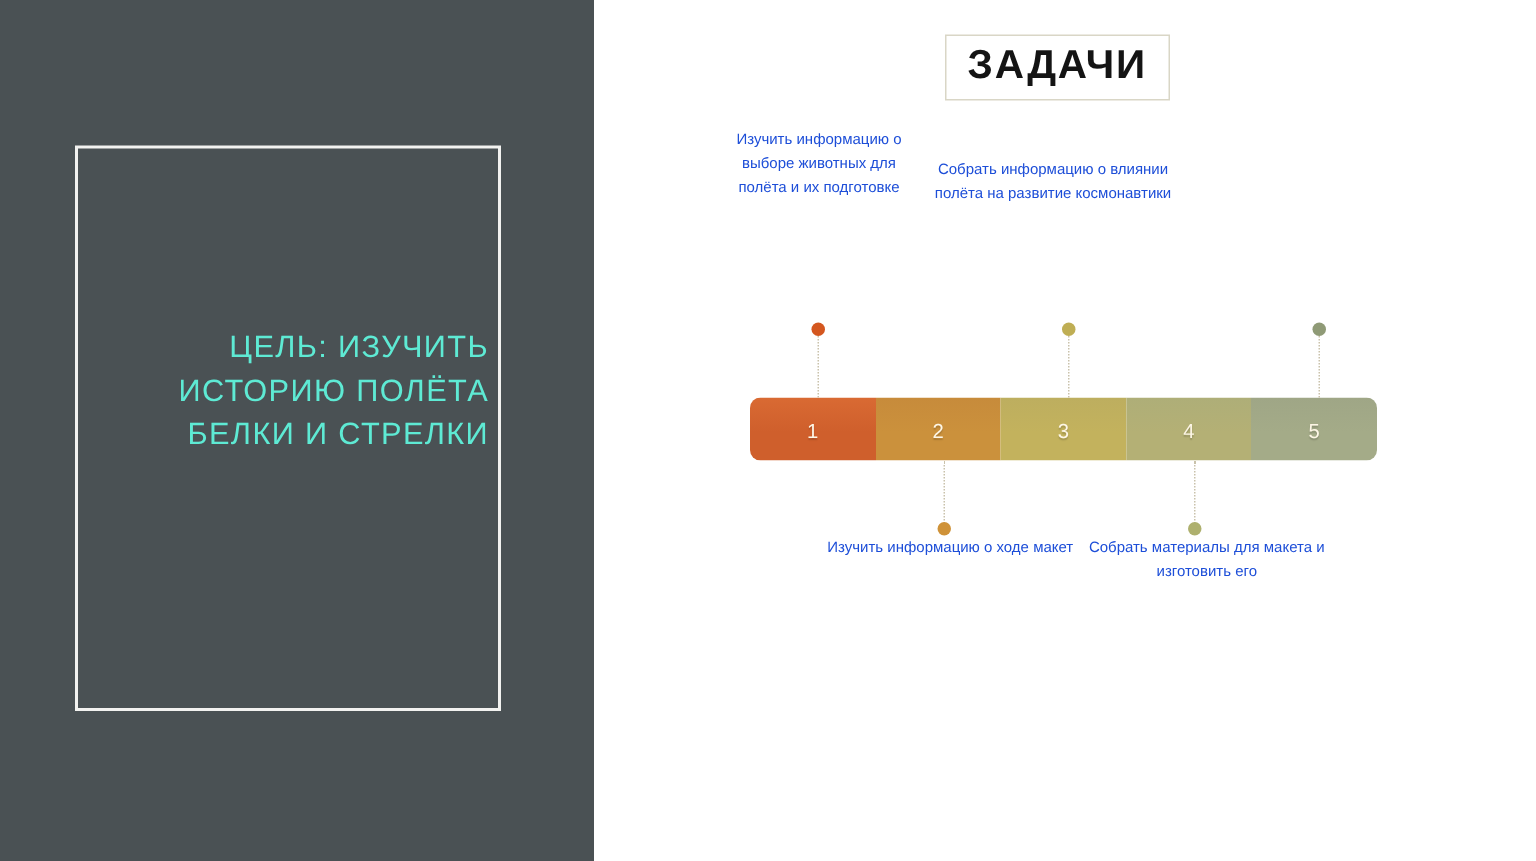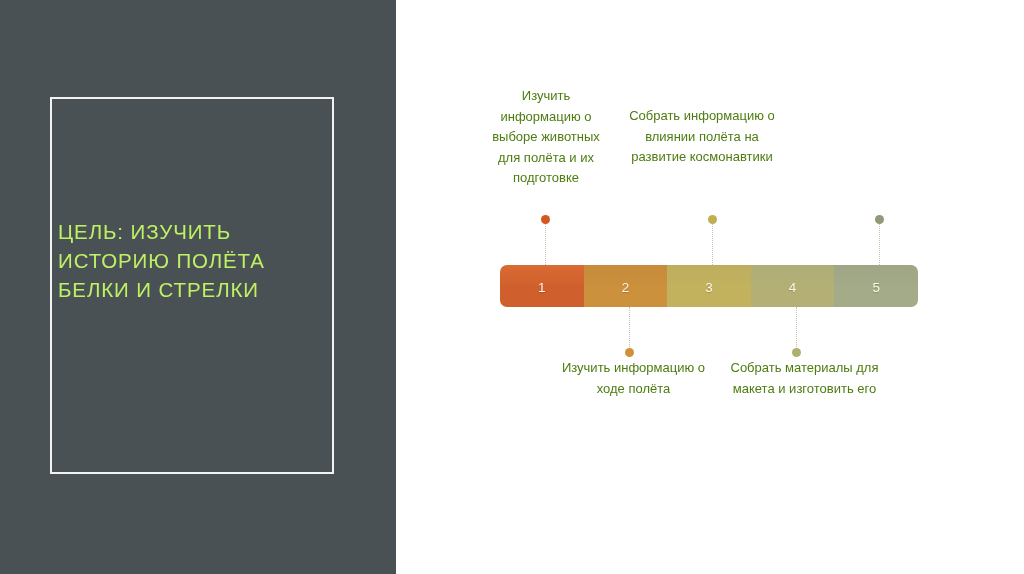--- a/index.html
+++ b/index.html
@@ -23,22 +23,22 @@
     border:2px solid #f2f2f0;
   }
   .left-text-wrap{
     position:absolute; left:52px; top:99px;
     width:280px; height:373px;
     display:flex; flex-direction:column;
     align-items:center; justify-content:center;
     padding:0 6px;
   }
   .goal-text, .hypothesis-text{
-    color:#bef264;
-    text-align:left;
+    color:#5eead4;
+    text-align:right;
     text-transform:uppercase;
     font-size:20.5px;
     line-height:1.42;
     letter-spacing:0.9px;
     font-weight:400;
     width:100%;
   }
   .goal-text{ margin-bottom:50px; }
 
   
@@ -110,23 +110,23 @@
   }
   .conn.up{ bottom:42px; }
   .conn.up .dot{ top:-4px; }
   .conn.down{ top:42px; }
   .conn.down .dot{ bottom:-4px; }
 
   
   .label{
     position:absolute;
     text-align:center;
-    font-size:13px;
+    font-size:10px;
     line-height:1.58;
-    color:#4d7c0f;
+    color:#1d4ed8;
     font-weight:400;
   }
 
   .lbl-1{ left:85px;  top:86px;  width:130px; }
   .lbl-3{ left:222px; top:106px; width:168px; }
   .lbl-5{ left:395px; top:126px; width:165px; }
   .lbl-2{ left:155px; top:358px; width:165px; }
   .lbl-4{ left:326px; top:358px; width:165px; }
 </style>
 </head>
@@ -134,24 +134,27 @@
 
 <div class="left-panel" style="background: rgb(74, 81, 84);">
   <div class="left-frame" style="border-color: rgb(242, 242, 240);"></div>
   <div class="left-text-wrap">
     <div class="goal-text">Цель: изучить историю полёта Белки и Стрелки</div>
   </div>
 </div>
 
 <div class="right-area">
 
+  <div class="title-box" style="border-color: rgb(217, 214, 198);">
+    <span style="color: rgb(20, 20, 20);">ЗАДАЧИ</span>
+  </div>
 
   <div class="label lbl-1">Изучить информацию о выборе животных для полёта и их подготовке</div>
   <div class="label lbl-3">Собрать информацию о влиянии полёта на развитие космонавтики</div>
-  <div class="label lbl-2">Изучить информацию о ходе полёта</div>
+  <div class="label lbl-2">Изучить информацию о ходе макет</div>
   <div class="label lbl-4">Собрать материалы для макета и изготовить его</div>
 
   <div class="timeline">
     <div class="bar">
 
       <div class="seg" style="background: linear-gradient(rgb(217, 106, 51) 0%, rgb(207, 95, 44) 55%, rgb(207, 95, 44) 100%);">
         <span class="seg-num" style="color: rgb(253, 246, 230);">1</span>
       </div>
       <div class="seg" style="background: linear-gradient(rgb(199, 139, 59) 0%, rgb(203, 145, 60) 55%, rgb(203, 145, 60) 100%);">
         <span class="seg-num" style="color: rgb(253, 246, 230);">2</span>

